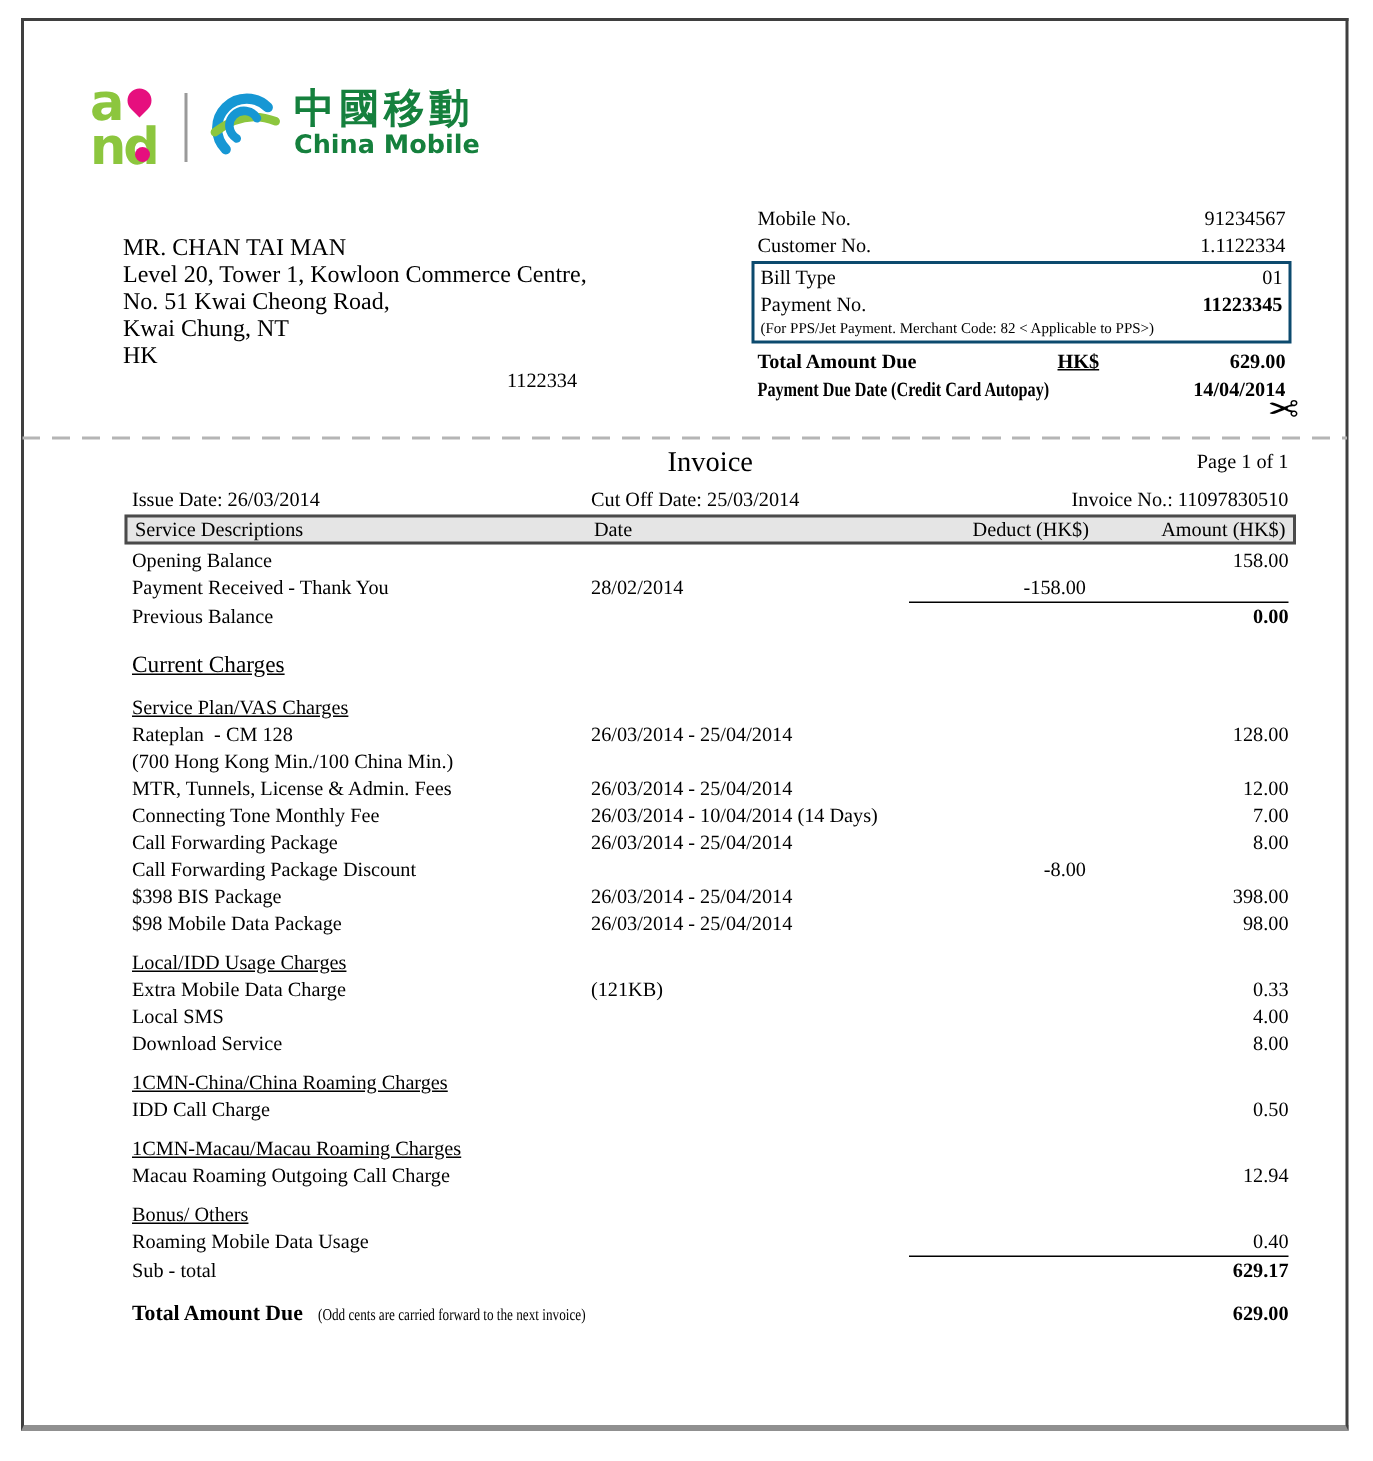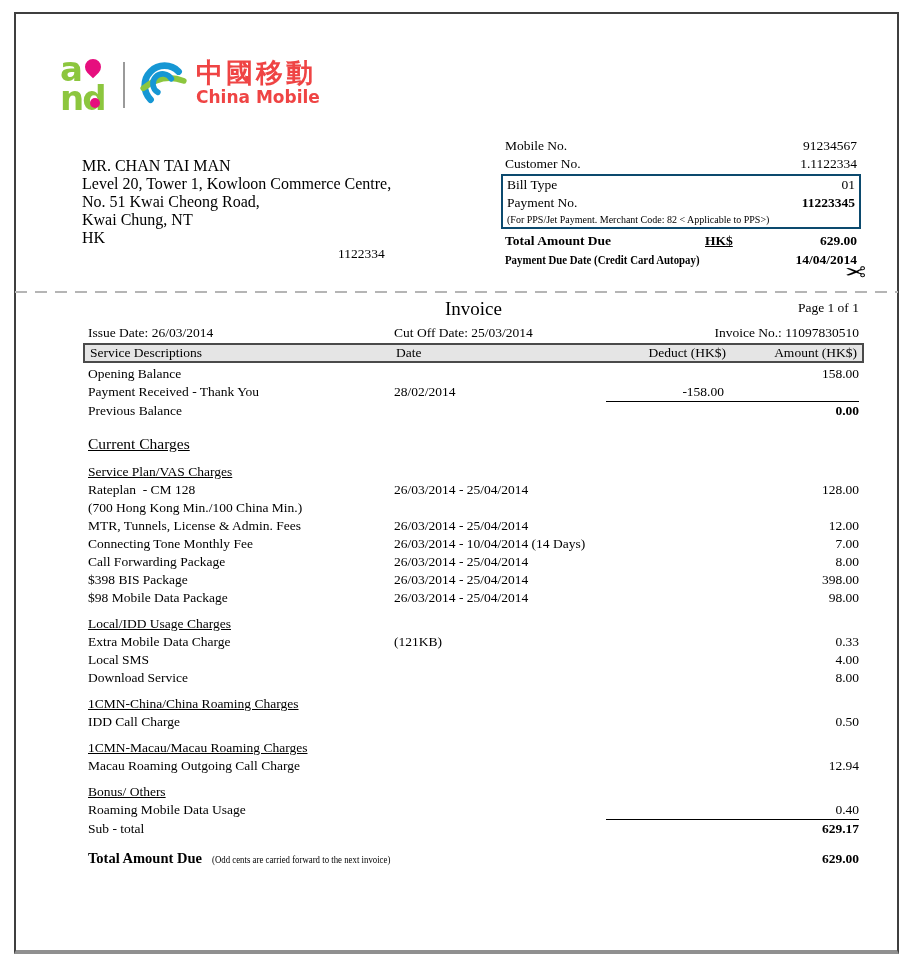--- a/index.html
+++ b/index.html
@@ -12,21 +12,21 @@
   .and-logo{position:absolute;left:60px;top:56px;width:58px;height:58px;
             font-family:"DejaVu Sans",sans-serif;font-weight:bold;color:#8cc63e;}
   .and-row1{display:flex;align-items:flex-start;height:28px;}
   .and-a{font-size:34px;line-height:26px;letter-spacing:-2px;}
   .and-pin{width:16px;height:16px;background:#e60f7e;border-radius:50% 50% 50% 0;
            transform:rotate(-45deg);margin-left:4px;margin-top:3px;}
   .and-row2{font-size:34px;line-height:26px;letter-spacing:-2px;position:relative;margin-top:1px;width:46px;}
   .and-dot{position:absolute;right:6px;bottom:3px;width:10px;height:10px;background:#e60f7e;border-radius:50%;}
   .logo-divider{position:absolute;left:123px;top:62px;width:2px;height:46px;background:#9a9a9a;}
   .globe{position:absolute;left:136px;top:57px;}
-  .cm-text{position:absolute;left:196px;top:58px;font-family:"DejaVu Sans",sans-serif;color:#ef4444;}
+  .cm-text{position:absolute;left:196px;top:58px;font-family:"DejaVu Sans",sans-serif;color:#15803d;}
   .cm-cn{font-size:27px;line-height:30px;font-weight:bold;letter-spacing:3px;}
   .cm-en{font-size:17px;line-height:19px;font-weight:bold;}
 
   
   .recipient{position:absolute;left:82px;top:157px;font-size:16px;line-height:18px;}
   .ref-number{position:absolute;left:338px;top:246px;font-size:13.5px;}
 
   
   .acct{position:absolute;left:505px;top:137px;width:352px;font-size:13.5px;}
   .acct-row{display:flex;justify-content:space-between;height:18px;line-height:18px;}
@@ -204,20 +204,26 @@
       <span class="c3"></span>
       <span class="c4">7.00</span>
     </div>
     <div class="row">
       <span class="c1">Call Forwarding Package</span>
       <span class="c2">26/03/2014 - 25/04/2014</span>
       <span class="c3"></span>
       <span class="c4">8.00</span>
     </div>
     <div class="row">
+      <span class="c1">Call Forwarding Package Discount</span>
+      <span class="c2"></span>
+      <span class="c3">-8.00</span>
+      <span class="c4"></span>
+    </div>
+    <div class="row">
       <span class="c1">$398 BIS Package</span>
       <span class="c2">26/03/2014 - 25/04/2014</span>
       <span class="c3"></span>
       <span class="c4">398.00</span>
     </div>
     <div class="row">
       <span class="c1">$98 Mobile Data Package</span>
       <span class="c2">26/03/2014 - 25/04/2014</span>
       <span class="c3"></span>
       <span class="c4">98.00</span>

